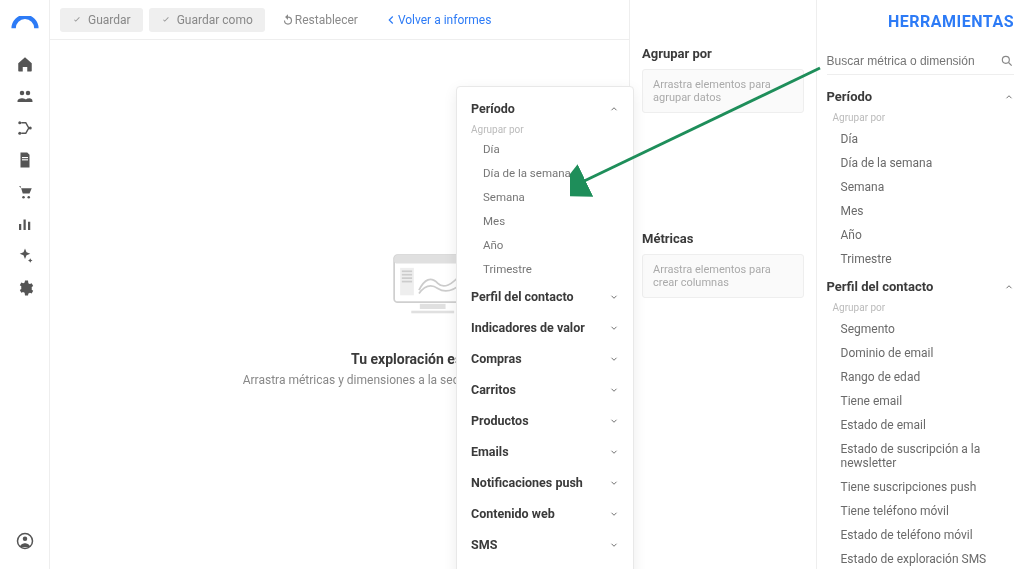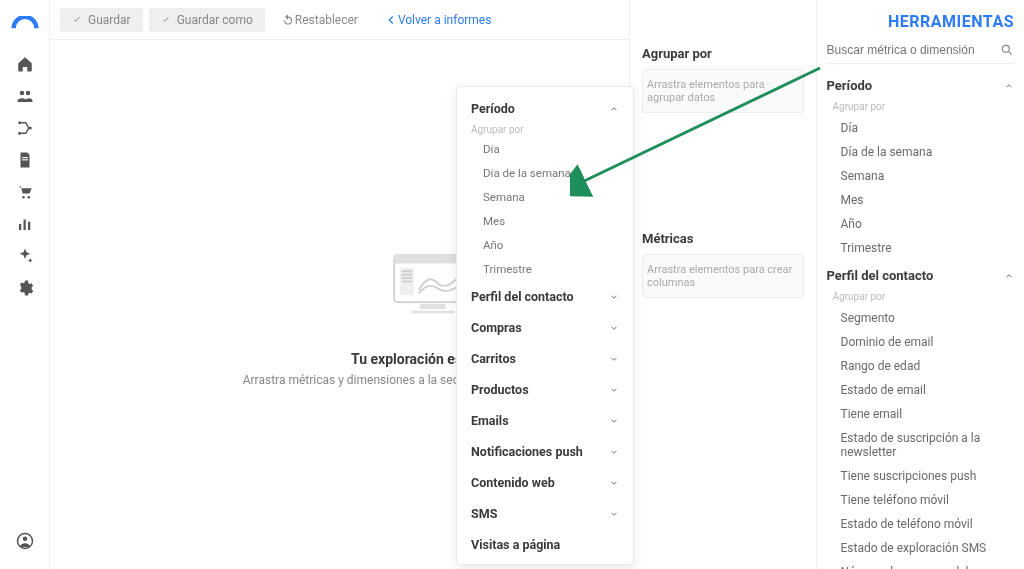--- a/index.html
+++ b/index.html
@@ -30,25 +30,25 @@
 .illus { position:absolute; left:50%; top:200px; transform:translateX(-50%); text-align:center; }
 .illus svg { width:120px; height:90px; }
 .illus .title{ margin-top:18px; font-weight:700; color:#3a3a3a; font-size:14px; }
 .illus .sub{ margin-top:6px; color:#888; font-size:12px; }
 
 
 .tools { position:absolute; right:0; top:0; width:395px; height:100%; border-left:1px solid #eee; background:#fff; display:flex; }
 .tools-left{ width:187px; border-right:1px solid #eee; padding:10px 12px 0 12px; }
 .tools-left .hdr{ color:#2D7BF6; font-weight:700; font-size:12px; text-align:right; padding:4px 0 10px 0; visibility:hidden;}
 .tools-left h4{ font-size:13px; color:#3a3a3a; margin:8px 0 8px 0; font-weight:700;}
-.dropzone{ margin-top:4px; padding:8px 4px; border:1px solid #eee; background:#fafafa; font-size:11px; color:#aaa; border-radius:3px; }
+.dropzone{ margin-top:4px; padding:8px 10px; border:1px solid #eee; background:#fafafa; font-size:11px; color:#aaa; border-radius:3px; }
 
 .tools-right{ width:208px; padding:8px 10px 0 10px; overflow:hidden; }
 .tools-right .title{ color:#2D7BF6; font-weight:700; font-size:16px; text-align:right; letter-spacing:.5px; padding:4px 0 10px 0;}
-.search-row{ display:flex; align-items:center; border-bottom:1px solid #eee; padding:2px 0 6px 0; margin-bottom:6px;}
+.search-row{ display:flex; align-items:center; border-bottom:1px solid #eee; padding:2px 0 6px 0; margin-bottom:6px;margin-top:11px;}
 .search-row input{ border:none; outline:none; font-size:12px; flex:1; color:#666; }
 .search-row svg{ width:14px; height:14px; fill:#888; }
 
 .section{ }
 .section-hd{ display:flex; align-items:center; justify-content:space-between; padding:8px 0; font-weight:700; color:#3a3a3a; font-size:13px; cursor:pointer;}
 .section-hd .chev{ width:10px; height:10px; }
 .section .grp-label{ font-size:10px; color:#bbb; margin:0 0 4px 6px;}
 .section .opts{ padding-left:14px; }
 .section .opt{ font-size:12px; color:#6a6a6a; padding:5px 0; cursor:pointer; }
 
@@ -210,20 +210,26 @@
   <div class="dd-opt">Mes</div>
   <div class="dd-opt">Año</div>
   <div class="dd-opt">Trimestre</div>
   <div class="dd-section-hd">
       <span>Perfil del contacto</span>
       <svg class="chev" viewBox="0 0 24 24">
         <path d="M6 9l6 6 6-6" fill="none" stroke="#555" stroke-width="2"></path>
       </svg>
     </div>
   <div class="dd-section-hd">
+      <span>Indicadores de valor</span>
+      <svg class="chev" viewBox="0 0 24 24">
+        <path d="M6 9l6 6 6-6" fill="none" stroke="#555" stroke-width="2"></path>
+      </svg>
+    </div>
+  <div class="dd-section-hd">
       <span>Compras</span>
       <svg class="chev" viewBox="0 0 24 24">
         <path d="M6 9l6 6 6-6" fill="none" stroke="#555" stroke-width="2"></path>
       </svg>
     </div>
   <div class="dd-section-hd">
       <span>Carritos</span>
       <svg class="chev" viewBox="0 0 24 24">
         <path d="M6 9l6 6 6-6" fill="none" stroke="#555" stroke-width="2"></path>
       </svg>
@@ -305,22 +311,22 @@
         <span>Perfil del contacto</span>
         <svg class="chev" viewBox="0 0 24 24">
             <path d="M6 15l6-6 6 6" fill="none" stroke="#555" stroke-width="2"></path>
           </svg>
       </div>
       <div class="grp-label">Agrupar por</div>
       <div class="opts">
         <div class="opt">Segmento</div>
         <div class="opt">Dominio de email</div>
         <div class="opt">Rango de edad</div>
+        <div class="opt">Tiene email</div>
         <div class="opt">Estado de email</div>
-        <div class="opt">Tiene email</div>
         <div class="opt">Estado de suscripción a la newsletter</div>
         <div class="opt">Tiene suscripciones push</div>
         <div class="opt">Tiene teléfono móvil</div>
         <div class="opt">Estado de teléfono móvil</div>
         <div class="opt">Estado de exploración SMS</div>
         <div class="opt">Número de compras del contacto</div>
 
       </div>
     </div>
   </div>

